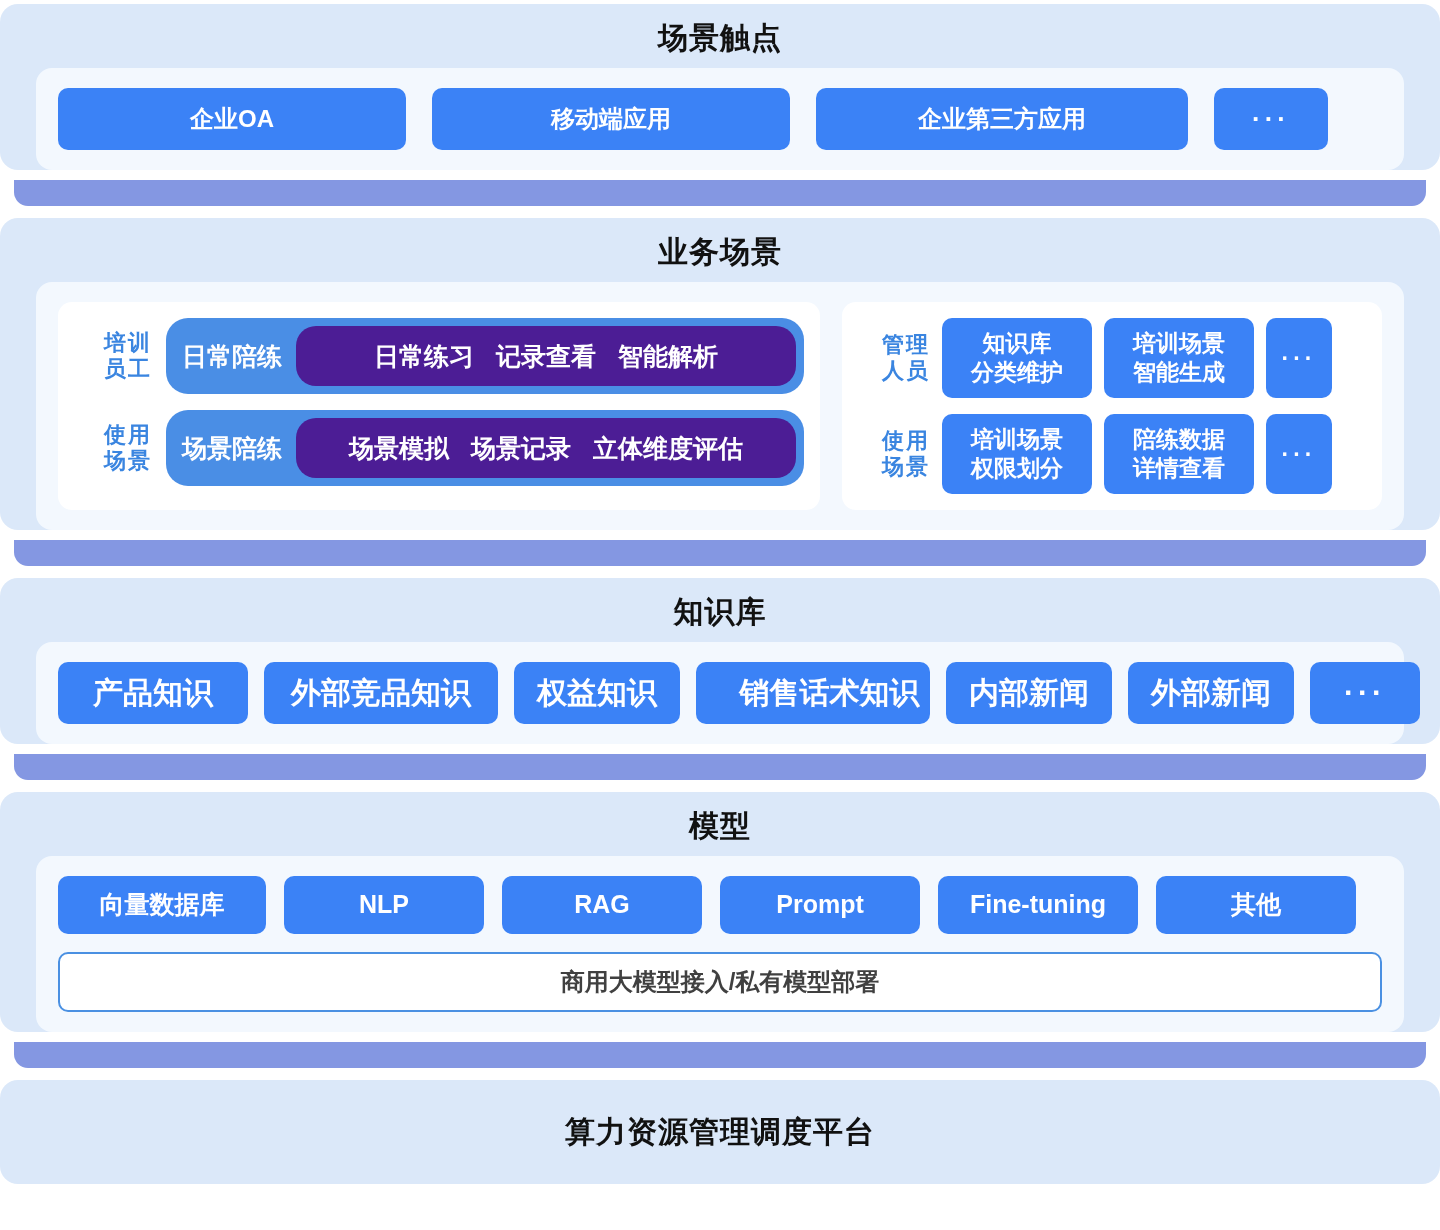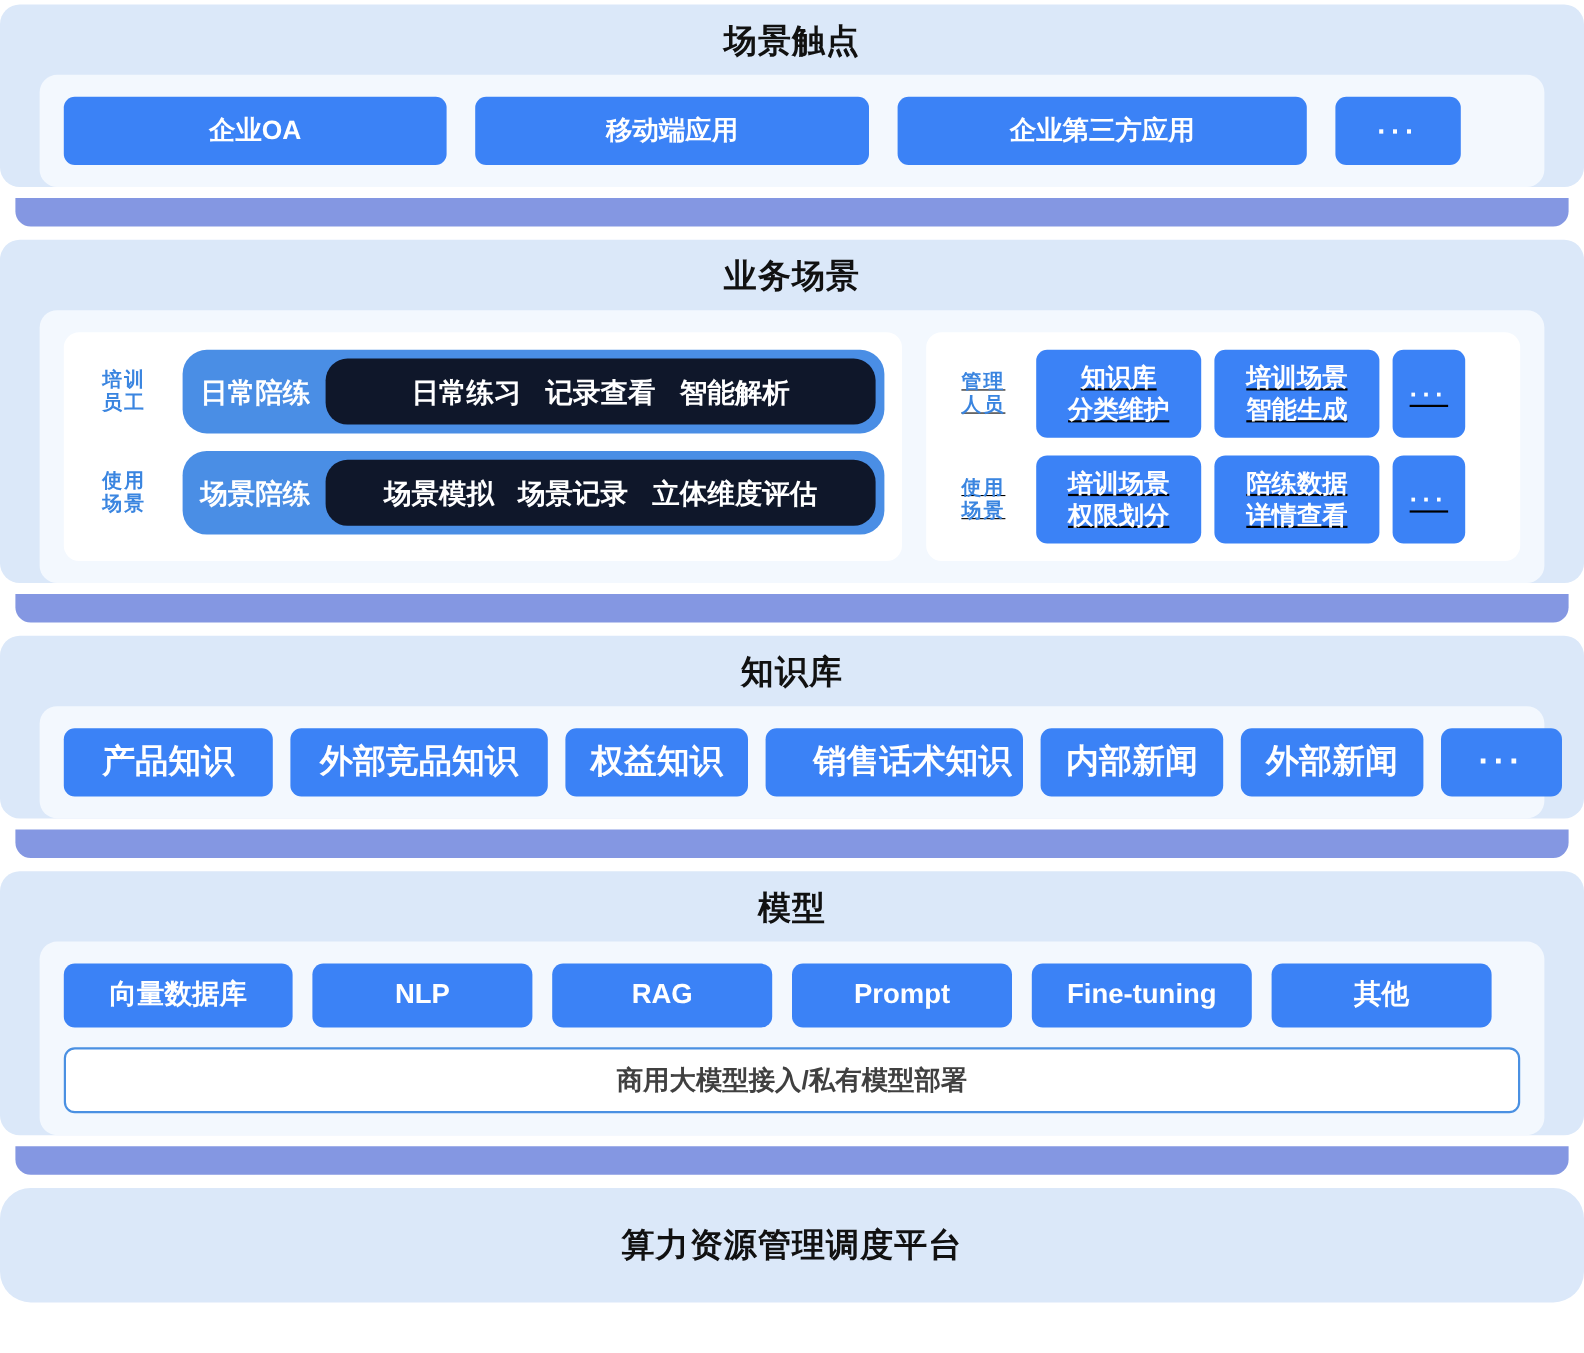--- a/index.html
+++ b/index.html
@@ -72,30 +72,30 @@
   .touch-row{display:flex;gap:26px;align-items:stretch;}
   .touch-row .chip{height:62px;}
   .touch-row .c0{flex:0 0 348px;}
   .touch-row .c1{flex:0 0 358px;}
   .touch-row .c2{flex:0 0 372px;}
   .touch-row .c3{flex:0 0 114px;}
 
   
   .biz-wrap{display:flex;gap:22px;}
   .biz-left{flex:0 0 762px;background:#ffffff;border-radius:14px;padding:16px 16px;box-sizing:border-box;}
-  .biz-right{flex:1;background:#ffffff;border-radius:14px;padding:16px 16px;box-sizing:border-box;text-decoration:underline;}
+  .biz-right{flex:1;background:#ffffff;border-radius:14px;padding:16px 16px;box-sizing:border-box;}
   .biz-row{display:flex;align-items:center;gap:14px;}
   .biz-row + .biz-row{margin-top:16px;}
   .role-label{
     flex:0 0 78px;
     color:#3a85e0;
-    font-size:18px;
+    font-size:22px;
     font-weight:bold;
     line-height:1.18;
-    text-align:center;
+    text-align:right;
     white-space:pre-line;
     letter-spacing:2px;
   }
   .pill-outer{
     flex:1;
     background:#4a8ee5;
     border-radius:22px;
     height:76px;
     display:flex;
     align-items:center;
@@ -105,21 +105,21 @@
   }
   .pill-lead{
     color:#ffffff;
     font-size:25px;
     font-weight:bold;
     white-space:nowrap;
     padding-right:2px;
   }
   .pill-inner{
     flex:1;
-    background:#0f172a;
+    background:#4c1d95;
     border-radius:20px;
     height:60px;
     display:flex;
     align-items:center;
     justify-content:center;
     gap:22px;
     padding:0 16px;
     box-sizing:border-box;
   }
   .pill-inner span{
@@ -161,21 +161,21 @@
     height:56px;
     display:flex;align-items:center;justify-content:center;
     color:#404040;
     font-size:24px;
     font-weight:bold;
   }
 
   
   .bottom-panel{
     background:#dbe8f9;
-    border-radius:28px;
+    border-radius:18px;
     height:104px;
     display:flex;align-items:center;justify-content:center;
     position:relative;z-index:2;
   }
   .bottom-panel .t{
     font-size:30px;font-weight:bold;color:#111111;letter-spacing:1px;
   }
 
   
   .sec{margin:0 0 0 0;}

